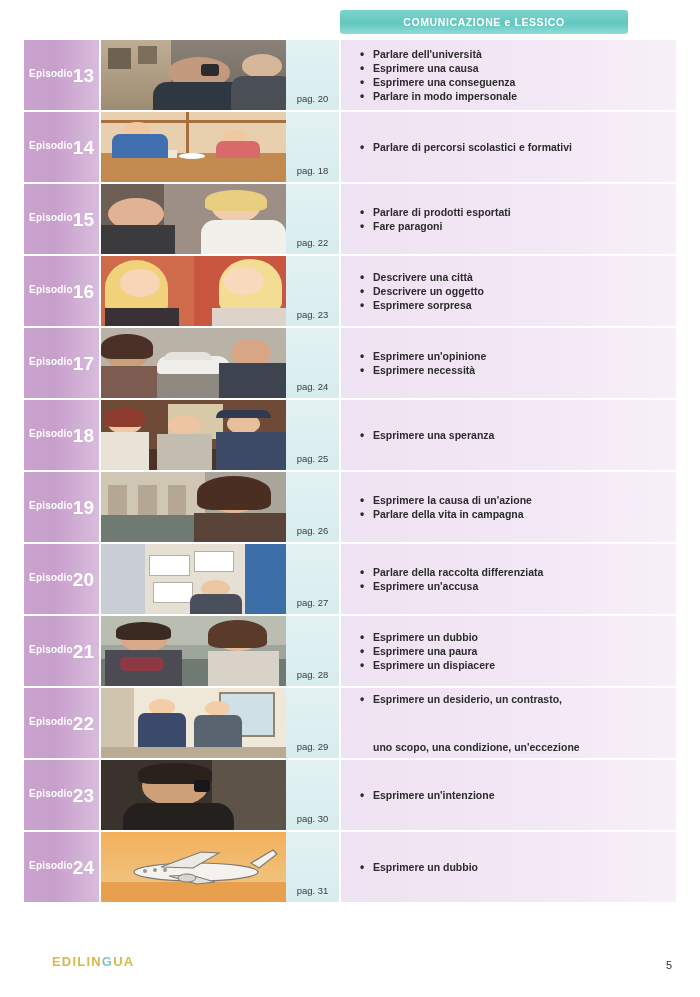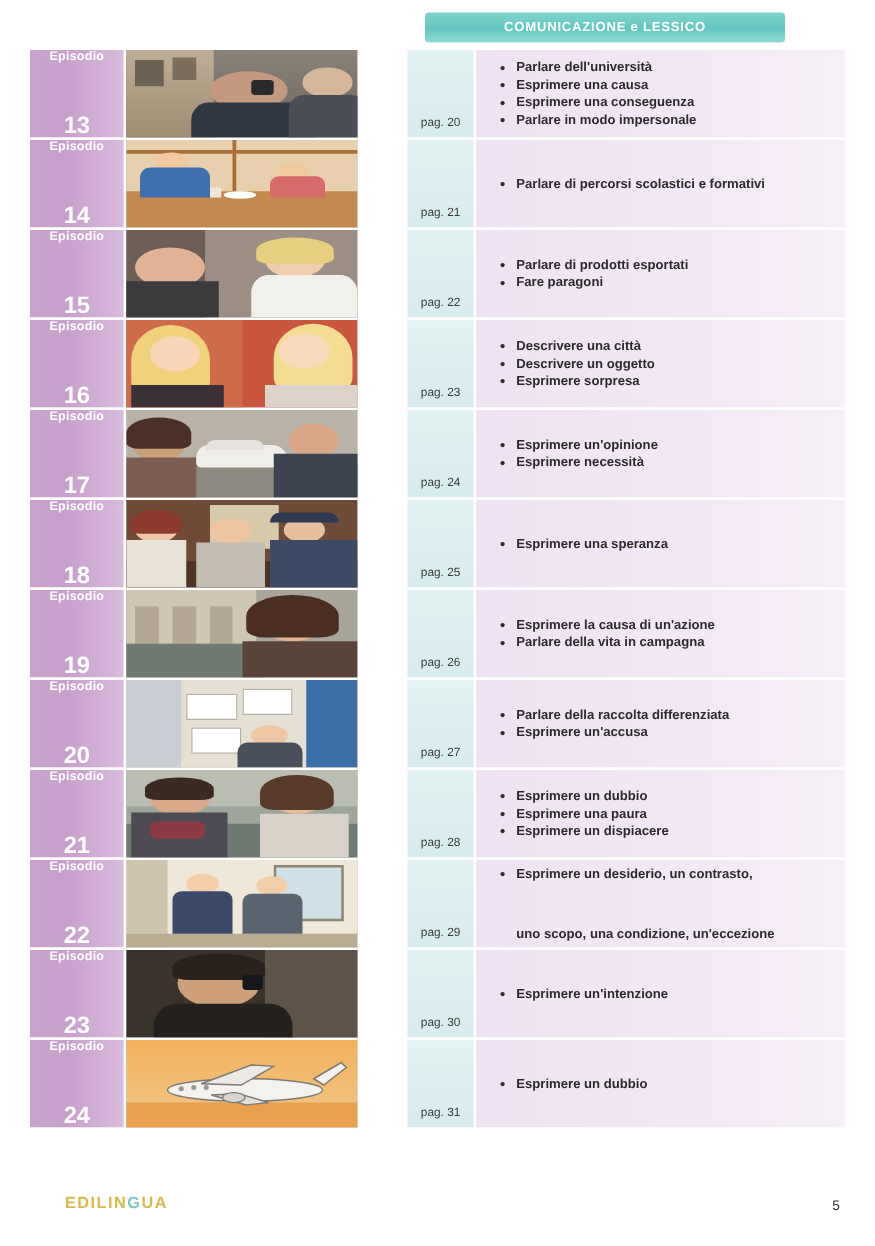--- a/index.html
+++ b/index.html
@@ -53,23 +53,23 @@
     position: relative;
   }
 
   
   .ep {
     width: 75px;
     flex: 0 0 75px;
     background: linear-gradient(to right, #c9a2cd 0%, #c79fcb 40%, #d9bcdd 100%);
     color: #ffffff;
     display: flex;
-    flex-direction: column;
+    flex-direction: row;
     align-items: center;
-    justify-content: space-between;
+    justify-content: center;
     border-bottom: 2px solid #ffffff;
     border-right: 2px solid #ffffff;
   }
   .ep .ep-word {
     font-size: 10px;
     font-weight: bold;
     letter-spacing: 0.2px;
     margin-bottom: 3px;
   }
   .ep .ep-num {
@@ -97,21 +97,20 @@
     width: 55px;
     flex: 0 0 55px;
     background: linear-gradient(to bottom, #e3f2f3 0%, #d7ecee 100%);
     border-bottom: 2px solid #ffffff;
     border-right: 2px solid #ffffff;
     display: flex;
     align-items: flex-end;
     justify-content: center;
     padding-bottom: 6px;
     box-sizing: border-box;
-    margin-left: 40px;
   }
   .pag .pagtxt {
     font-size: 9.5px;
     color: #3c3c3c;
   }
 
   
   .com {
     flex: 1 1 auto;
     background: linear-gradient(to right, #efe2f2 0%, #f3e8f5 60%, #f7f0f8 100%);
@@ -223,21 +222,21 @@
           <div class="bar" style="left:46%;top:0;width:3px;height:58%;background:#a6703c;"></div>
           <div class="blob" style="left:12%;top:14%;width:15%;height:22%;background:#f0c9a0;"></div>
           <div class="bar" style="left:6%;top:32%;width:30%;height:34%;background:#3f6fae;border-radius:8px 8px 0 0;"></div>
           <div class="blob" style="left:66%;top:26%;width:13%;height:18%;background:#f0c9a0;"></div>
           <div class="bar" style="left:62%;top:42%;width:24%;height:24%;background:#d96a6a;border-radius:7px 7px 0 0;"></div>
           <div class="blob" style="left:42%;top:58%;width:14%;height:9%;background:#ffffff;"></div>
           <div class="bar" style="left:36%;top:54%;width:5%;height:12%;background:#efe6d8;"></div>
         </div>
       </div>
       <div class="pag">
-        <span class="pagtxt">pag. 21</span>
+        <span class="pagtxt">pag. 18</span>
       </div>
       <div class="com">
         <ul>
           <li>Parlare di percorsi scolastici e formativi</li>
         </ul>
       </div>
     </div>
 
     <div class="row" style="height:72px;">
       <div class="ep">

